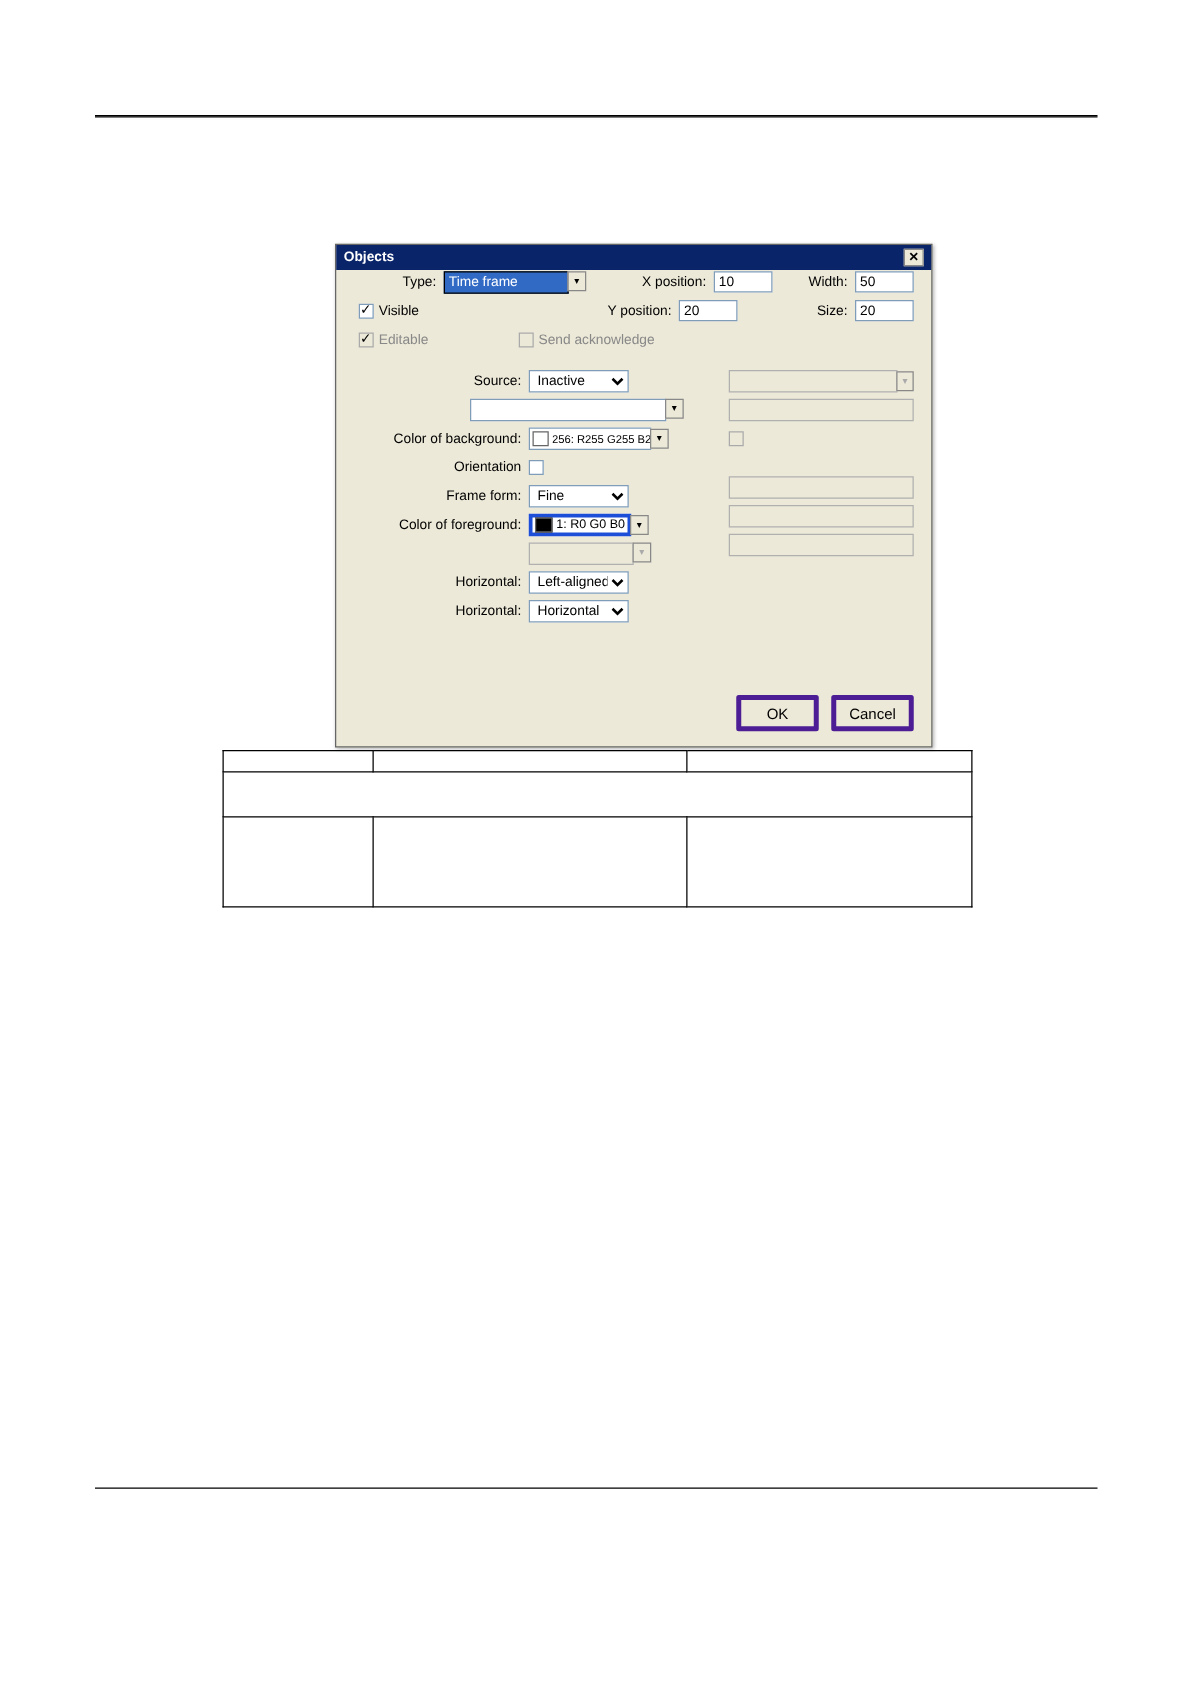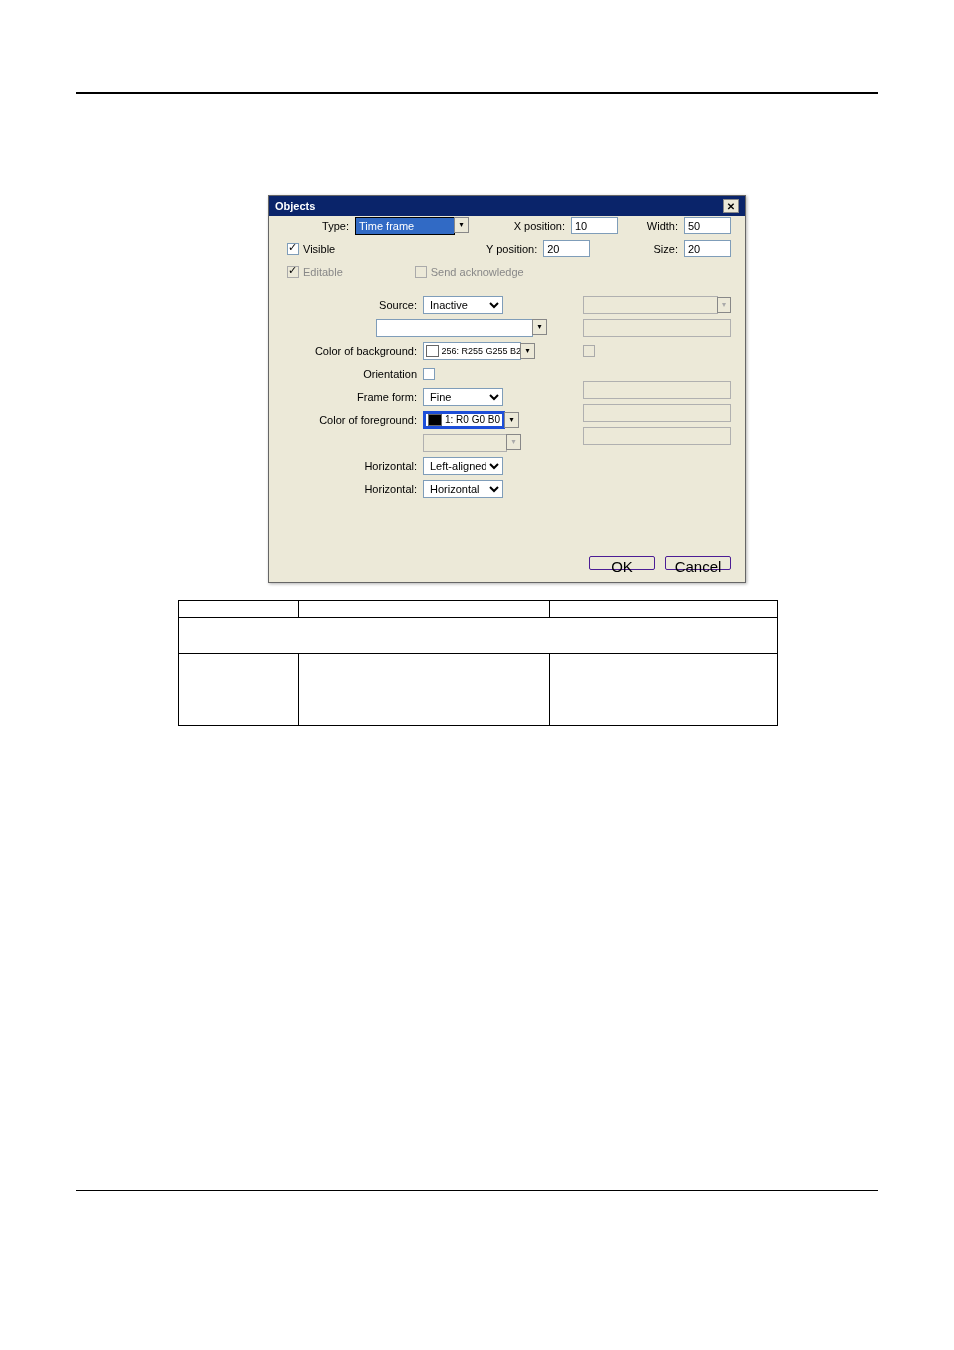--- a/index.html
+++ b/index.html
@@ -134,25 +134,25 @@
   .chk.disabled { background: #ece9d8; border-color:#aaa; }
   .midgap { height: 10px; }
   .btnrow {
     display: flex;
     justify-content: flex-end;
     gap: 10px;
     padding: 10px 14px 12px 14px;
   }
   .btn {
     width: 66px;
-    height: 14px;
-    background: #ece9d8;
-    border: 1px solid #4c1d95;
+    height: 29px;
+    background: #ece9d8;
+    border: 4px solid #4c1d95;
     border-radius: 2px;
-    font-size: 15px;
+    font-size: 12px;
     cursor: pointer;
   }
   .blank-field {
     height: 18px;
     border: 1px solid #b0b0b0;
     background: #ece9d8;
     width: 110px;
   }
   .blank-field.white { background:#fff; border-color:#7f9db9; }
   .swatch {

